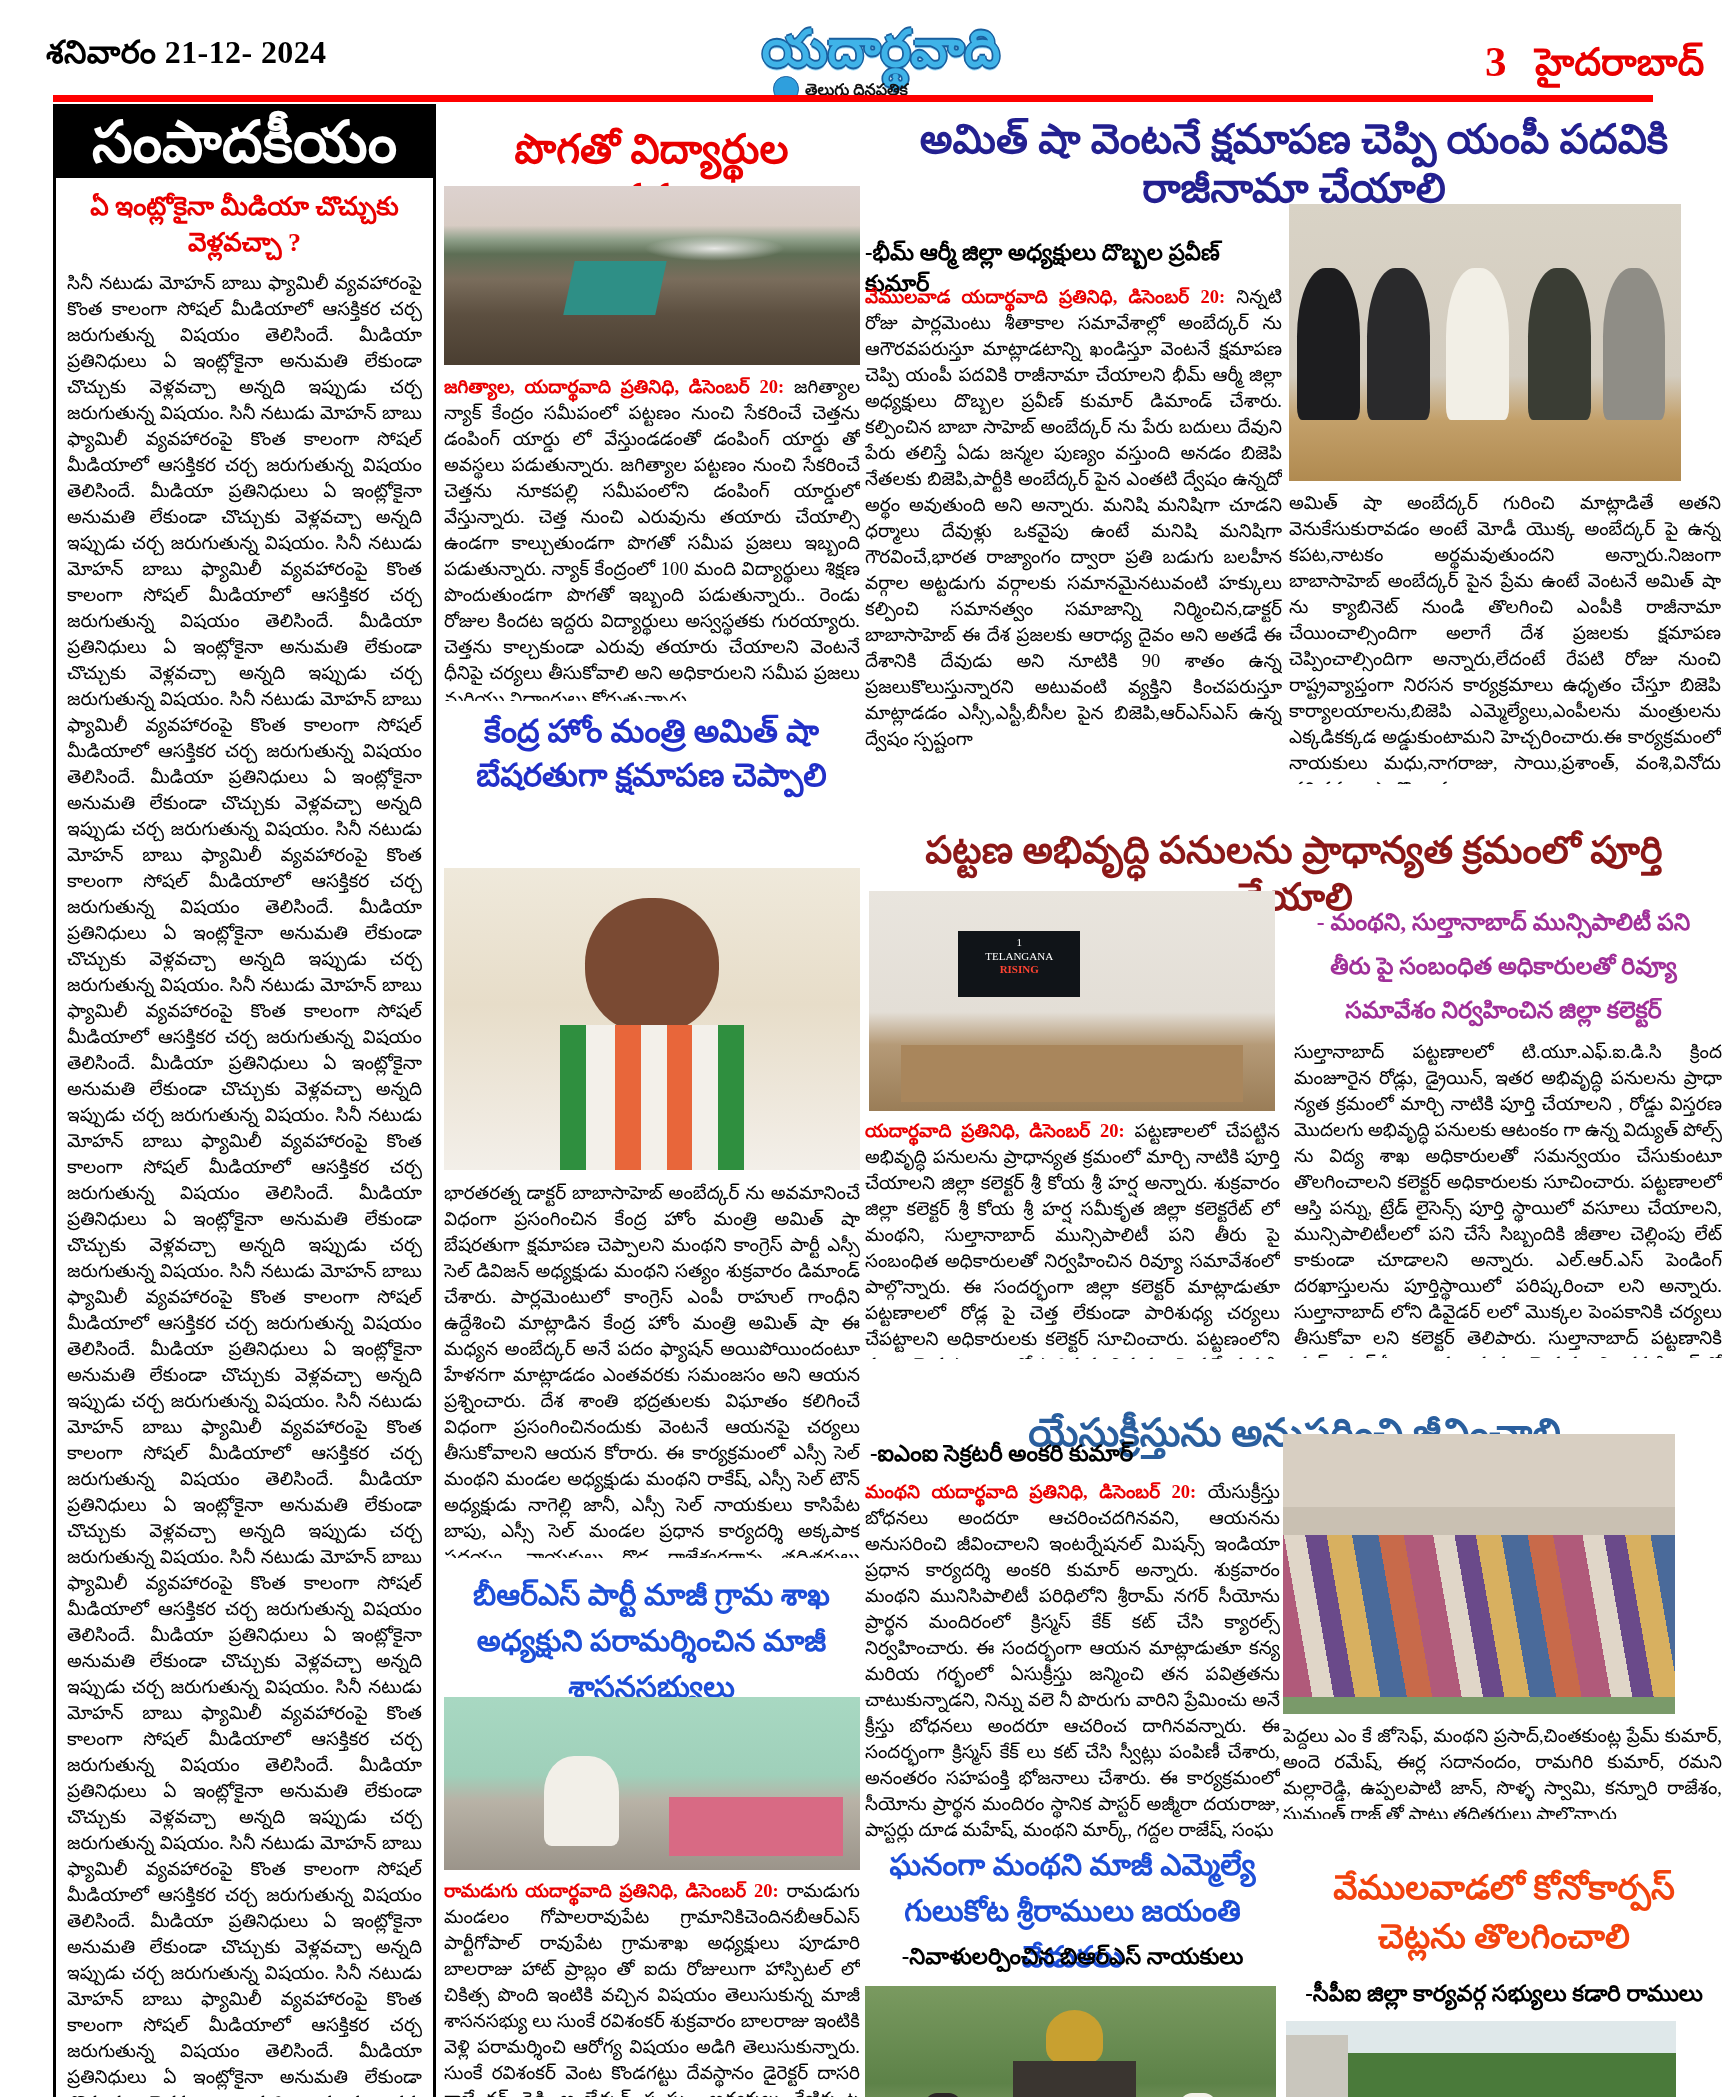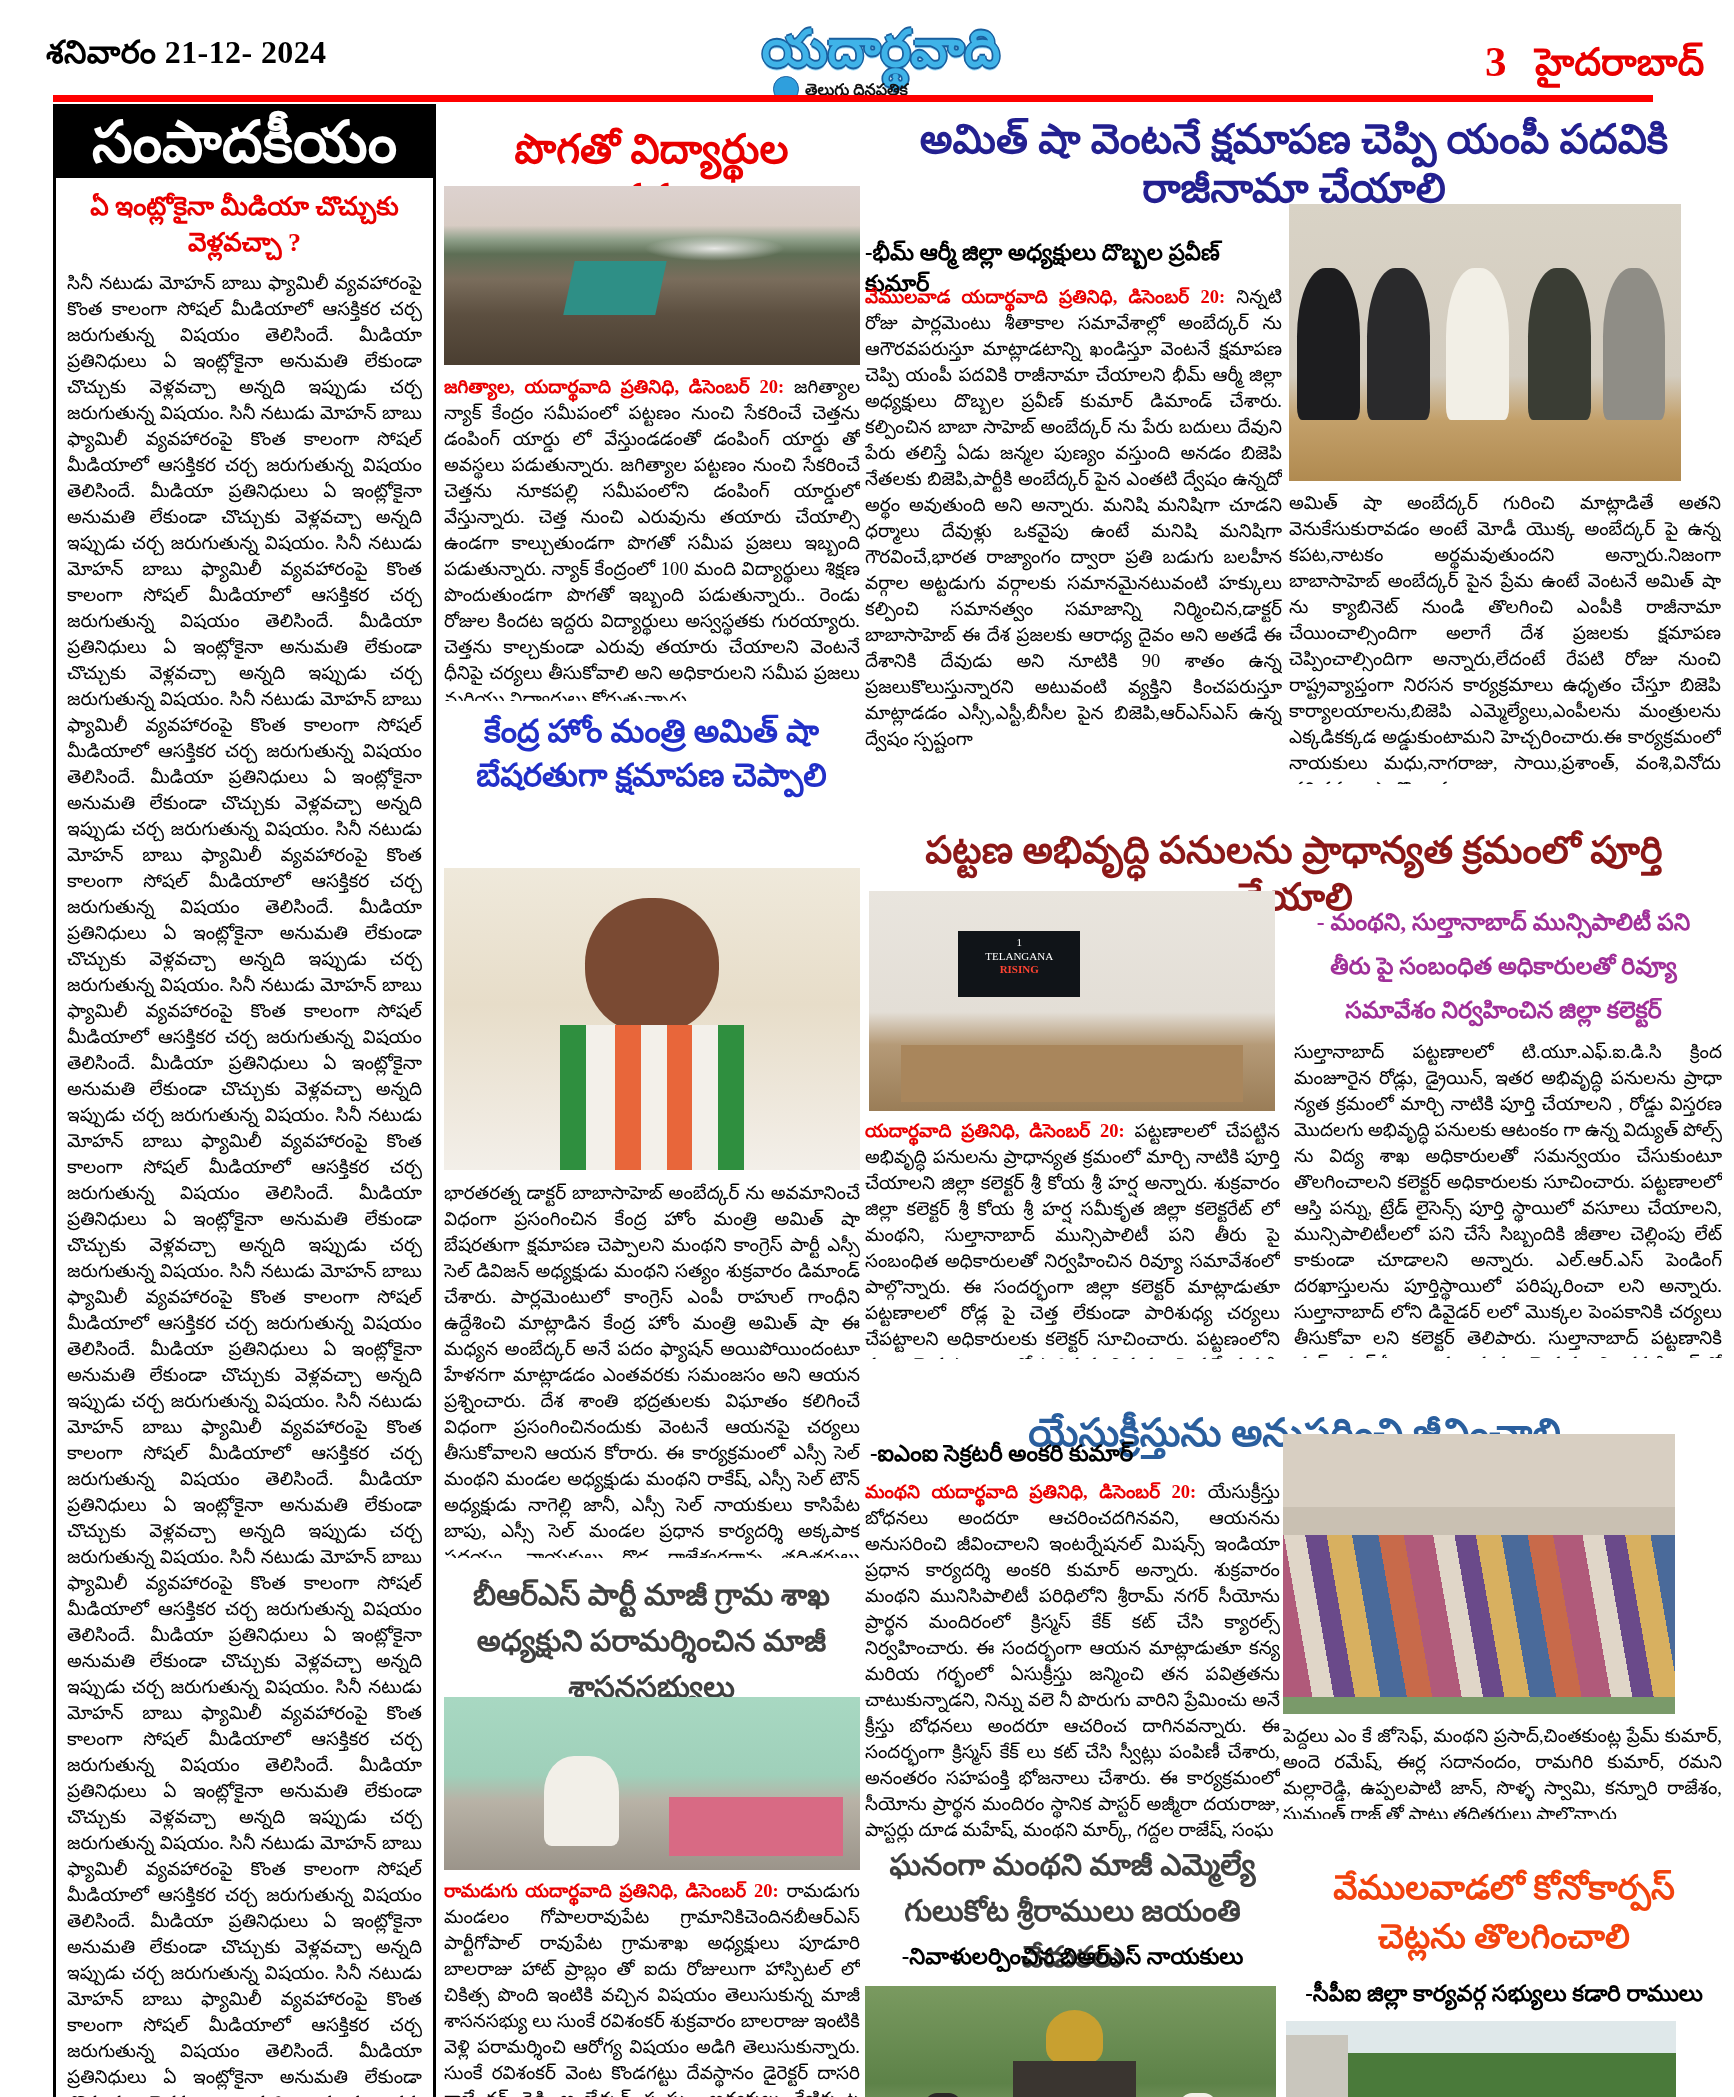--- a/index.html
+++ b/index.html
@@ -25,21 +25,21 @@
   .edit-title{background:#000;color:#fff;font-size:58px;font-weight:bold;line-height:71px;}
   .edit-head{color:#e90000;font-size:26px;font-weight:bold;line-height:36px;}
   .body-txt{font-size:18.5px;line-height:26px;}
   .dateline{color:#e90000;font-weight:bold;}
 
   
   .h-red{color:#e90000;font-size:41px;font-weight:bold;line-height:50px;}
   .h-navy{color:#232090;font-size:41px;font-weight:bold;line-height:49px;}
   .h-blue{color:#2230c8;font-size:32px;font-weight:bold;line-height:44px;}
   .h-jesus{color:#2a5f9e;font-size:39px;font-weight:bold;line-height:50px;}
-  .h-pink{color:#404040;font-size:30px;font-weight:bold;line-height:46px;}
+  .h-pink{color:#1d4ed8;font-size:30px;font-weight:bold;line-height:46px;}
   .h-maroon{color:#8c1818;font-size:38px;font-weight:bold;line-height:47px;}
   .h-orange{color:#f2430e;font-size:34px;font-weight:bold;line-height:49px;}
   .sub-black{font-size:22.7px;font-weight:bold;line-height:31px;}
   .sub-purple{color:#a03099;font-size:23.5px;font-weight:bold;line-height:44px;}
 
   
   .photo{background:#cfc6ba;}
   .ph-dump{background:linear-gradient(180deg,#ddd2cf 0%,#d8ccc4 22%,#8fa08a 30%,#5d6e55 38%,#7a6d5c 52%,#5c4f40 72%,#4a3e31 100%);}
   .ph-dump .machine{position:absolute;left:30%;top:42%;width:22%;height:30%;background:#2e8f86;transform:skewX(-12deg);}
   .ph-dump .smoke{position:absolute;left:48%;top:28%;width:34%;height:14%;background:radial-gradient(ellipse,#e8e8e6 0%,rgba(230,230,228,0) 70%);}

